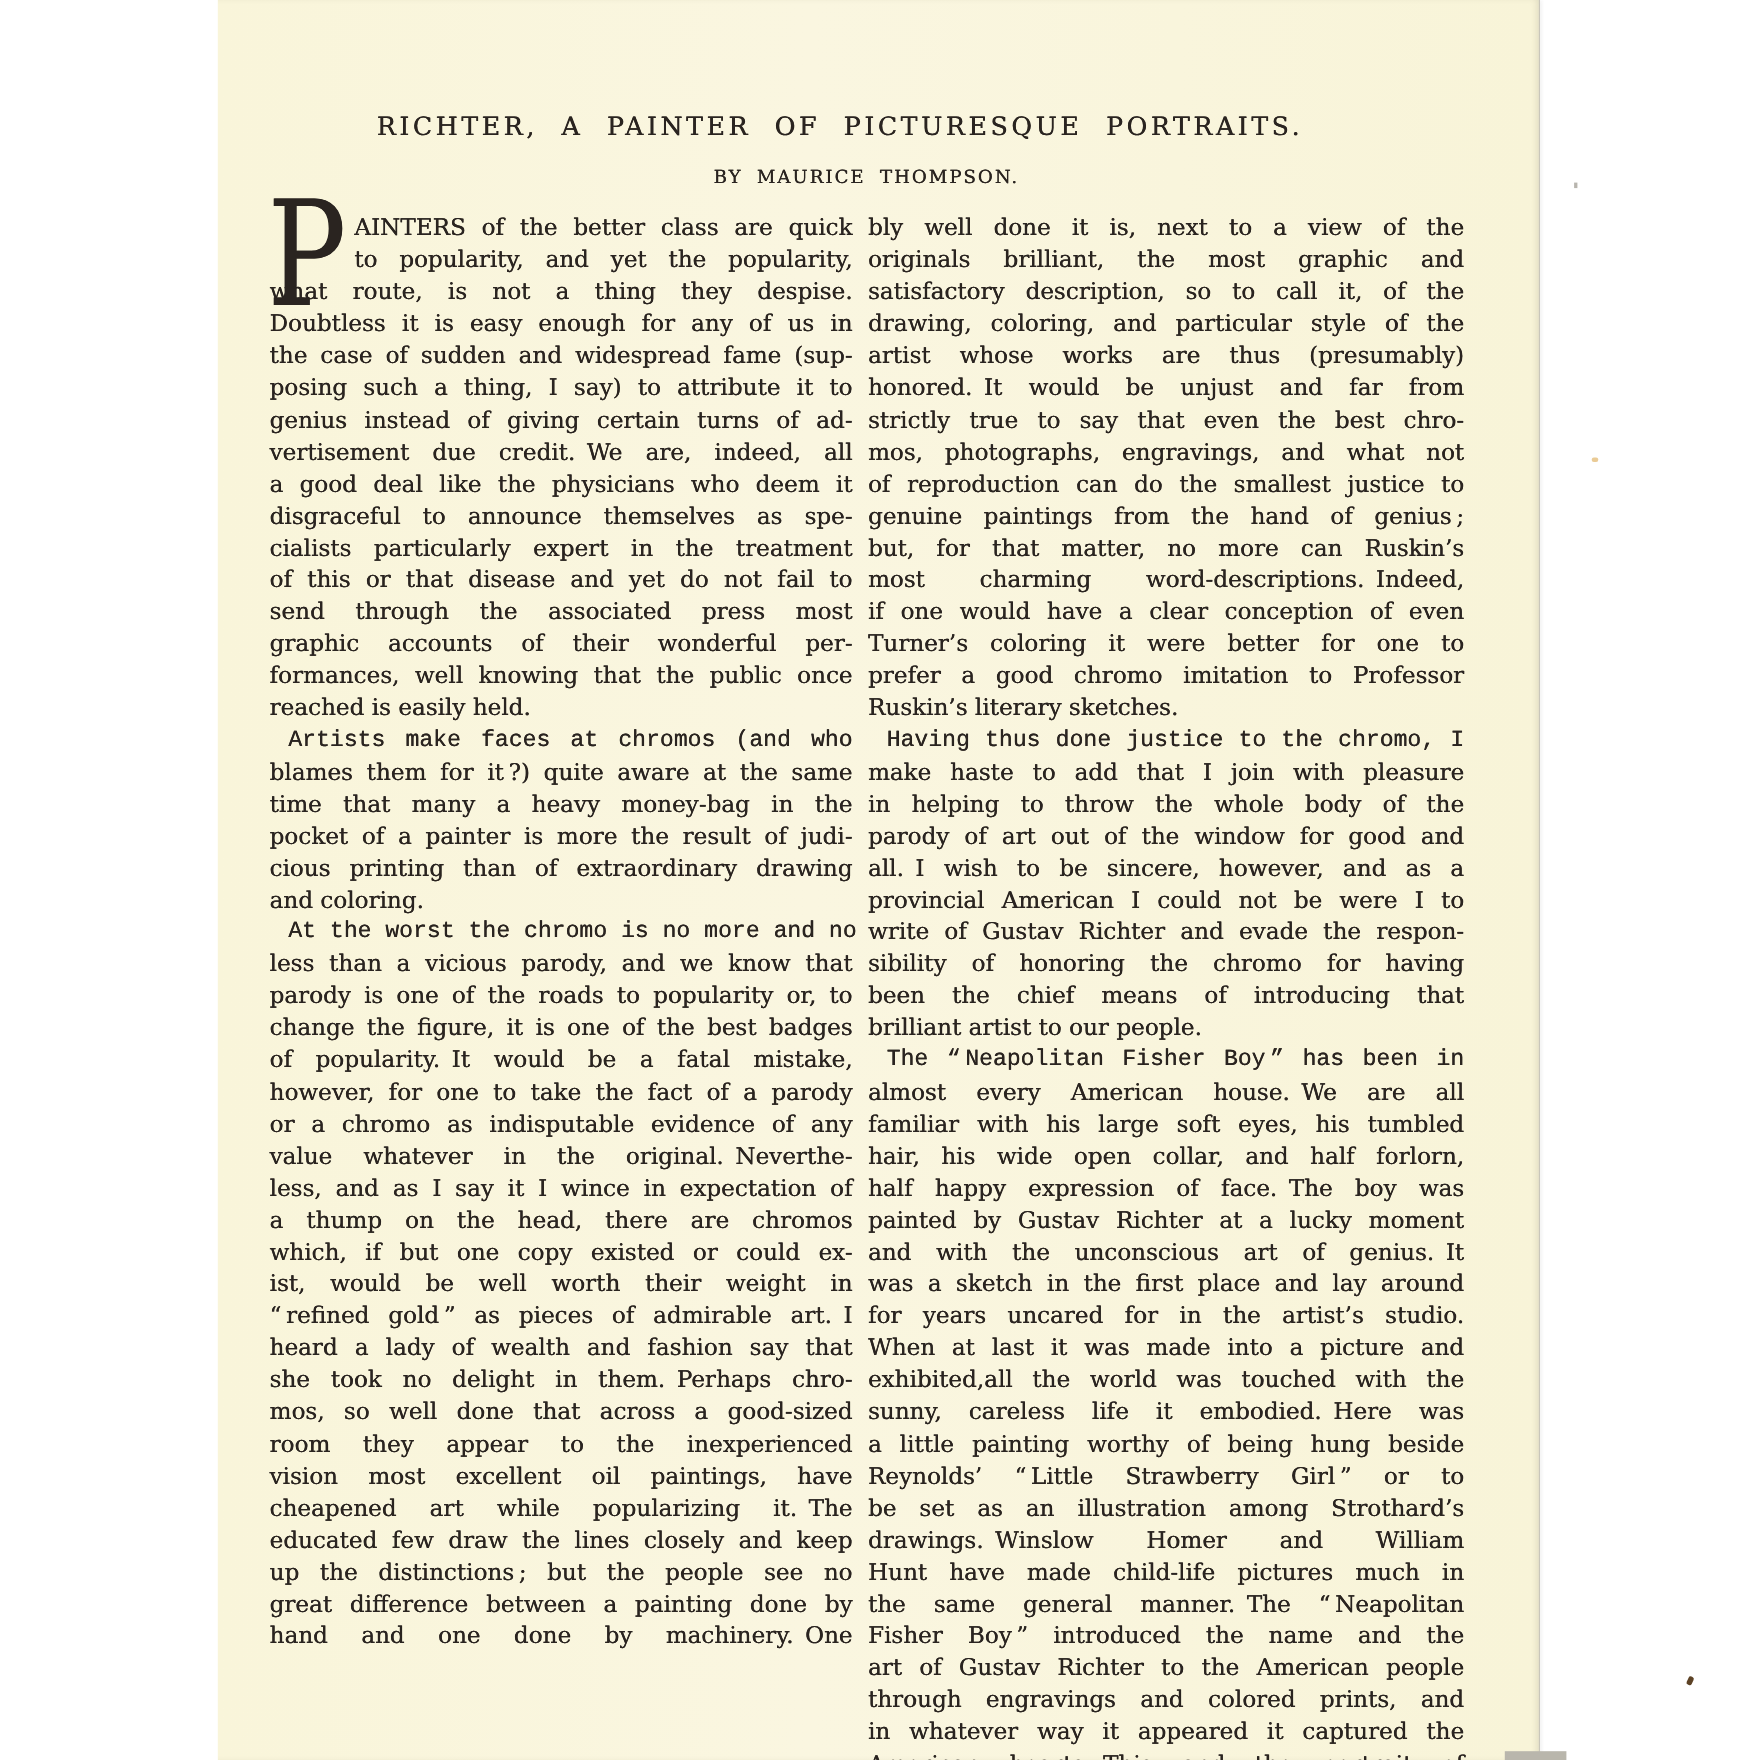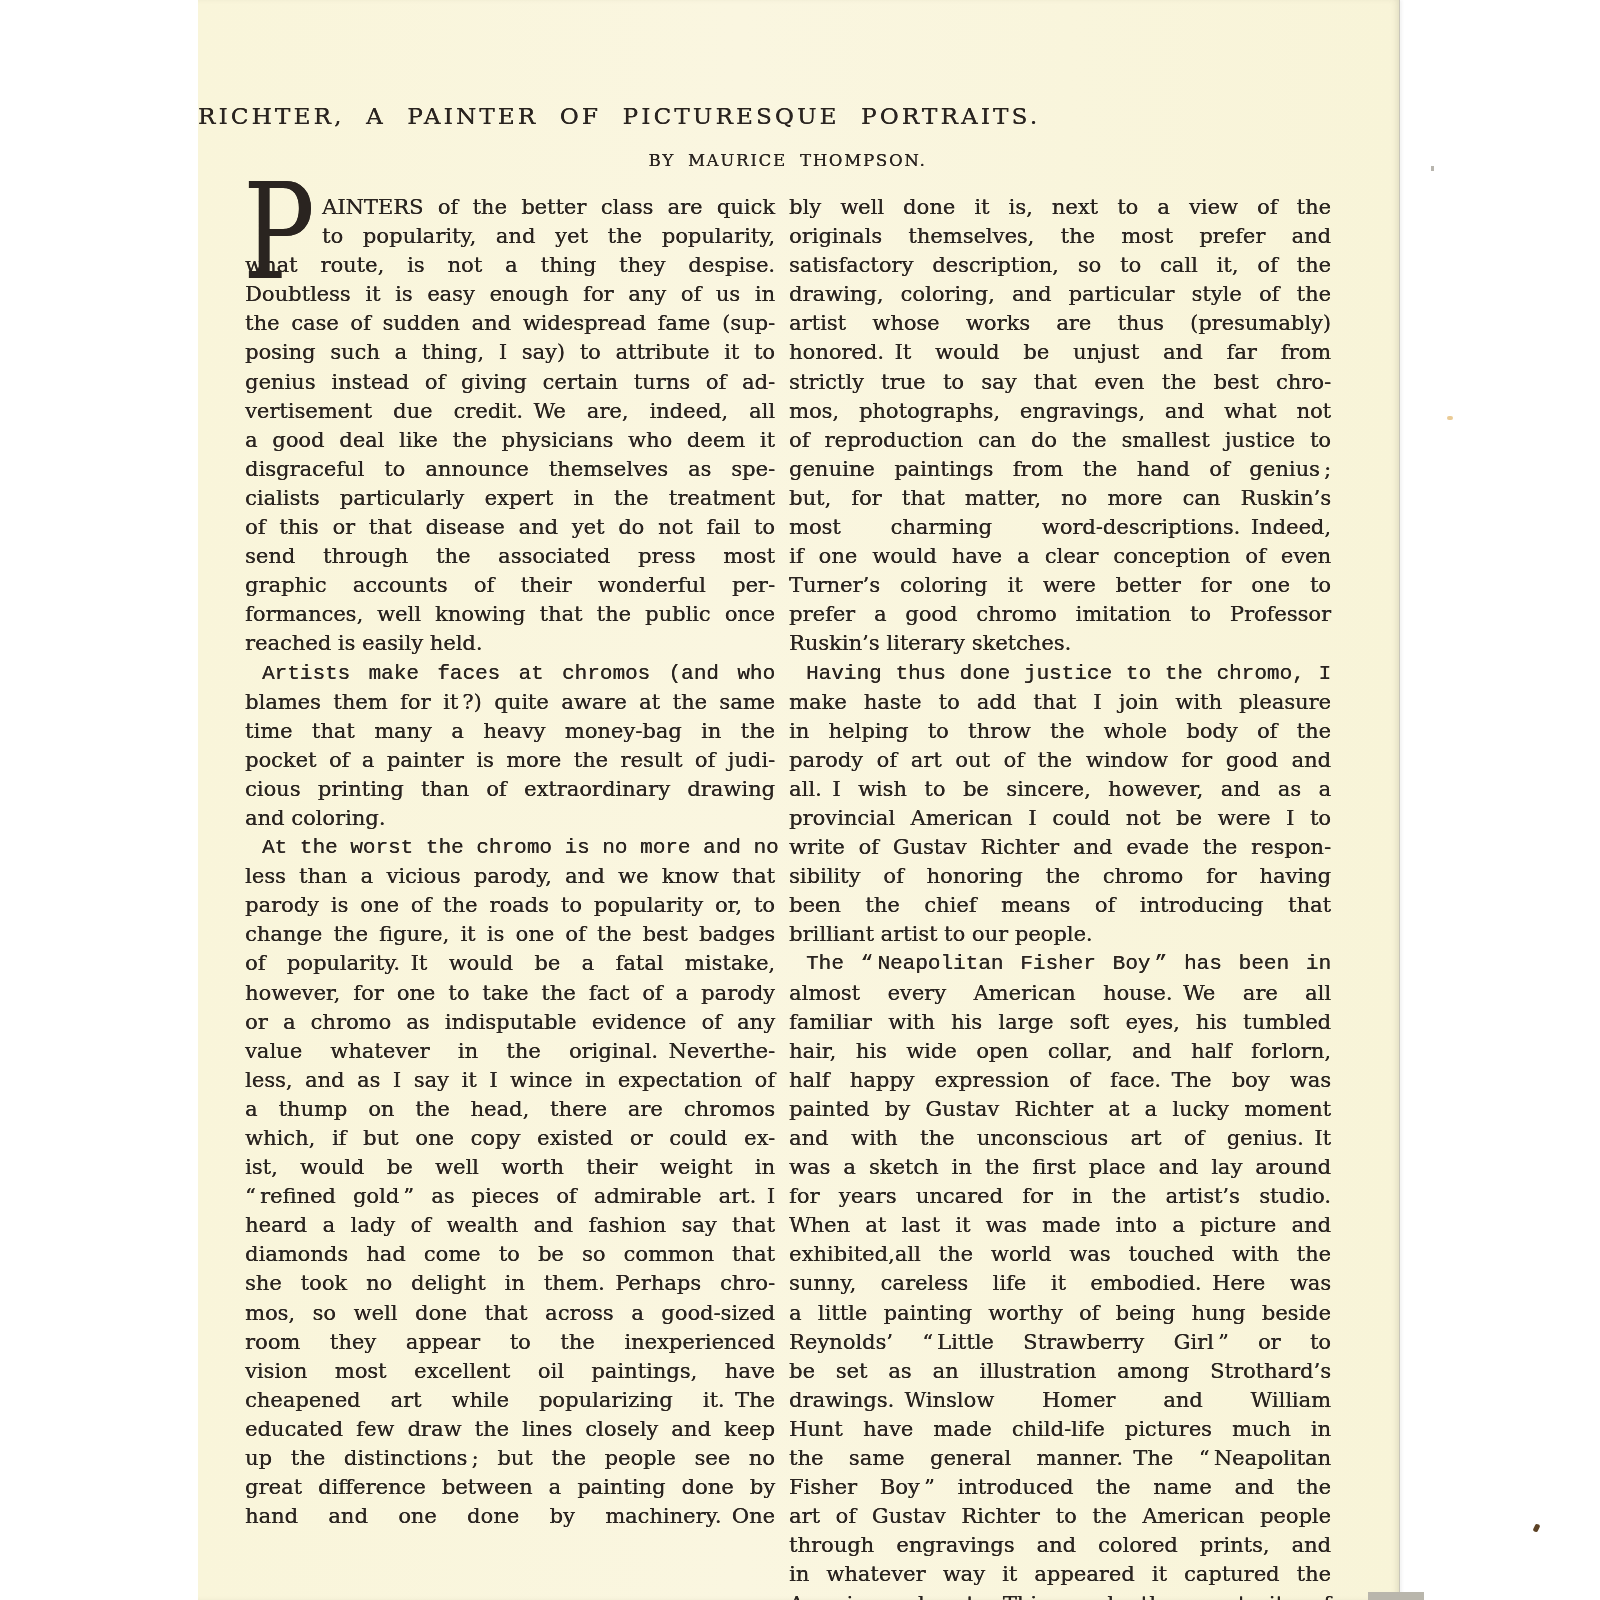--- a/index.html
+++ b/index.html
@@ -15,20 +15,21 @@
     position: absolute;
     left: 198px; top: 0; width: 1201px; height: 1600px;
     background: linear-gradient(90deg, #f9f5da 0%, #faf6e0 45%, #f8f4d8 100%);
     border-right: 1px solid #c9c6ba;
     box-shadow: inset -4px 0 7px -3px rgba(90,85,60,0.18), 2px 0 3px rgba(0,0,0,0.05);
     color: #2a2420;
   }
 
   .title {
     position: absolute; left: 0; right: 70px; top: 103px;
+    text-align: center;
     font-size: 23px; letter-spacing: 3.2px; word-spacing: 11px;
     white-space: nowrap;
     text-shadow: 0.3px 0 0 currentColor;
   }
   .byline {
     position: absolute; left: 0; right: 70px; top: 151px;
     text-align: center;
     font-size: 16.5px; letter-spacing: 1.8px; word-spacing: 6px;
     white-space: nowrap;
     text-shadow: 0.25px 0 0 currentColor;
@@ -115,35 +116,34 @@
         <div class="ln j">of popularity. It would be a fatal mistake,</div>
         <div class="ln j">however, for one to take the fact of a parody</div>
         <div class="ln j">or a chromo as indisputable evidence of any</div>
         <div class="ln j">value whatever in the original. Neverthe-</div>
         <div class="ln j">less, and as I say it I wince in expectation of</div>
         <div class="ln j">a thump on the head, there are chromos</div>
         <div class="ln j">which, if but one copy existed or could ex-</div>
         <div class="ln j">ist, would be well worth their weight in</div>
         <div class="ln j">“ refined gold ” as pieces of admirable art. I</div>
         <div class="ln j">heard a lady of wealth and fashion say that</div>
-        <div class="ln j">diamonds had come to be so common that</div>
         <div class="ln j">she took no delight in them. Perhaps chro-</div>
         <div class="ln j">mos, so well done that across a good-sized</div>
         <div class="ln j">room they appear to the inexperienced</div>
         <div class="ln j">vision most excellent oil paintings, have</div>
         <div class="ln j">cheapened art while popularizing it. The</div>
         <div class="ln j">educated few draw the lines closely and keep</div>
         <div class="ln j">up the distinctions ; but the people see no</div>
         <div class="ln j">great difference between a painting done by</div>
         <div class="ln j">hand and one done by machinery. One</div>
       </div>
 
     <div class="col col-right" id="col-right">
         <div class="ln j">bly well done it is, next to a view of the</div>
-        <div class="ln j">originals themselves, the most prefer and</div>
+        <div class="ln j">originals brilliant, the most graphic and</div>
         <div class="ln j">satisfactory description, so to call it, of the</div>
         <div class="ln j">drawing, coloring, and particular style of the</div>
         <div class="ln j">artist whose works are thus (presumably)</div>
         <div class="ln j">honored. It would be unjust and far from</div>
         <div class="ln j">strictly true to say that even the best chro-</div>
         <div class="ln j">mos, photographs, engravings, and what not</div>
         <div class="ln j">of reproduction can do the smallest justice to</div>
         <div class="ln j">genuine paintings from the hand of genius ;</div>
         <div class="ln j">but, for that matter, no more can Ruskin’s</div>
         <div class="ln j">most charming word-descriptions. Indeed,</div>

